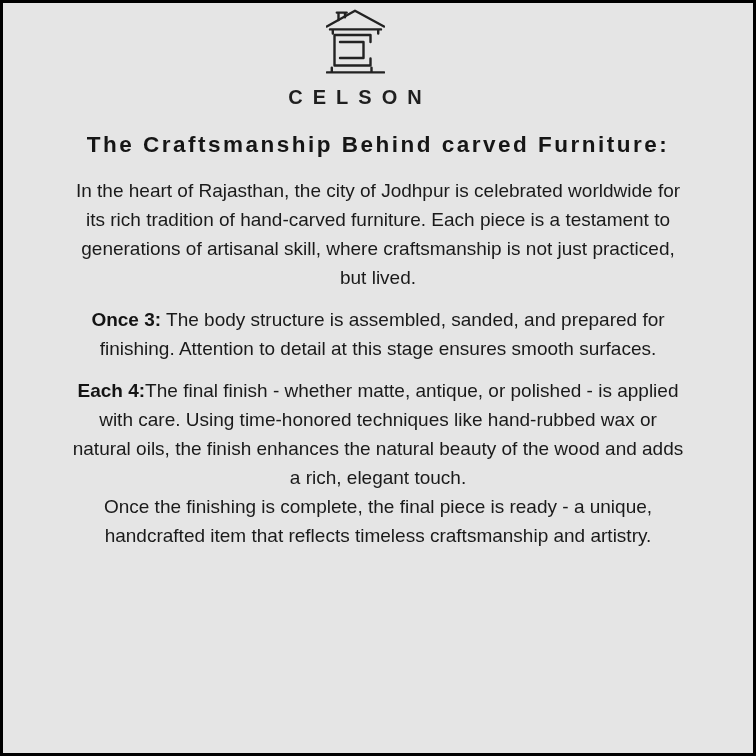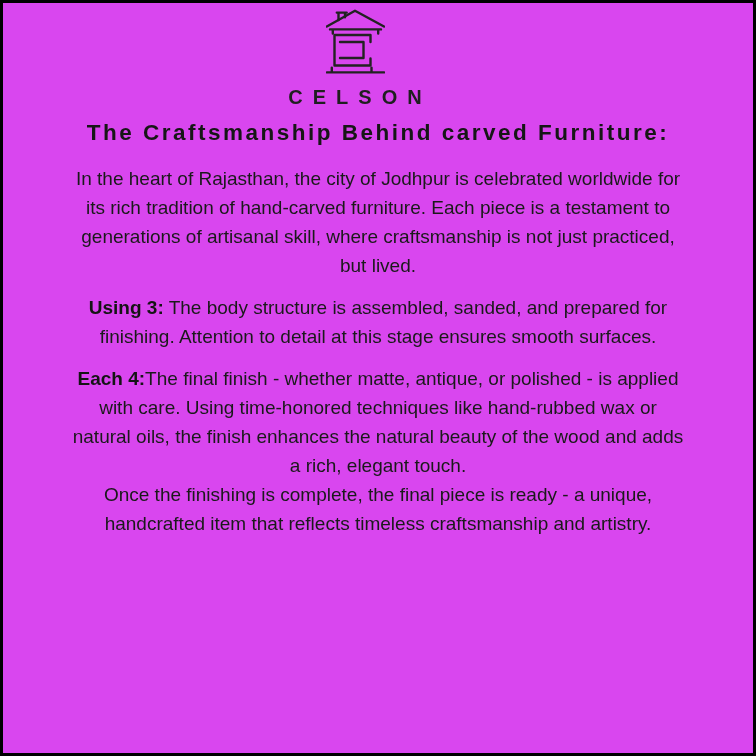--- a/index.html
+++ b/index.html
@@ -6,21 +6,21 @@
     margin: 0;
     padding: 0;
     background: #ffffff;
   }
   .page {
     position: relative;
     box-sizing: border-box;
     width: 756px;
     height: 756px;
     border: 3px solid #000000;
-    background: #d946ef;
+    background: #e5e5e5;
     overflow: hidden;
     text-align: center;
     color: #1a1a1a;
     font-family: "Liberation Sans", sans-serif;
     padding-top: 6px;
   }
   .logo-block {
     transform: translateX(-23px);
   }
   .logo-block svg {
@@ -30,21 +30,21 @@
   .brand {
     margin-top: 11px;
     font-size: 20px;
     font-weight: 700;
     letter-spacing: 10px;
     padding-left: 10px; 
     line-height: 22px;
     color: #1f1f1f;
   }
   .title {
-    margin: 12px 0 0 0;
+    margin: 24px 0 0 0;
     font-size: 22.5px;
     font-weight: 700;
     letter-spacing: 2.5px;
     line-height: 25px;
     color: #161616;
   }
   .body {
     margin: 13px auto 0 auto;
     width: 740px;
     font-size: 19px;
@@ -86,21 +86,21 @@
 
   <h1 class="title">The Craftsmanship Behind carved Furniture:</h1>
 
   <p class="body intro">In the heart of Rajasthan, the city of Jodhpur is celebrated worldwide for
 its rich tradition of hand-carved furniture. Each piece is a testament to
 generations of artisanal skill, where craftsmanship is not just practiced,
 but lived.</p>
 
 
 
-  <p class="body"><b>Using 3:</b><span> The body structure is assembled, sanded, and prepared for
+  <p class="body"><b>Once 3:</b><span> The body structure is assembled, sanded, and prepared for
 finishing. Attention to detail at this stage ensures smooth surfaces.</span></p>
 
   <p class="body"><b>Each 4:</b><span>The final finish - whether matte, antique, or polished - is applied
 with care. Using time-honored techniques like hand-rubbed wax or
 natural oils, the finish enhances the natural beauty of the wood and adds
 a rich, elegant touch.
 Once the finishing is complete, the final piece is ready - a unique,
 handcrafted item that reflects timeless craftsmanship and artistry.</span></p>
 
 </div>

